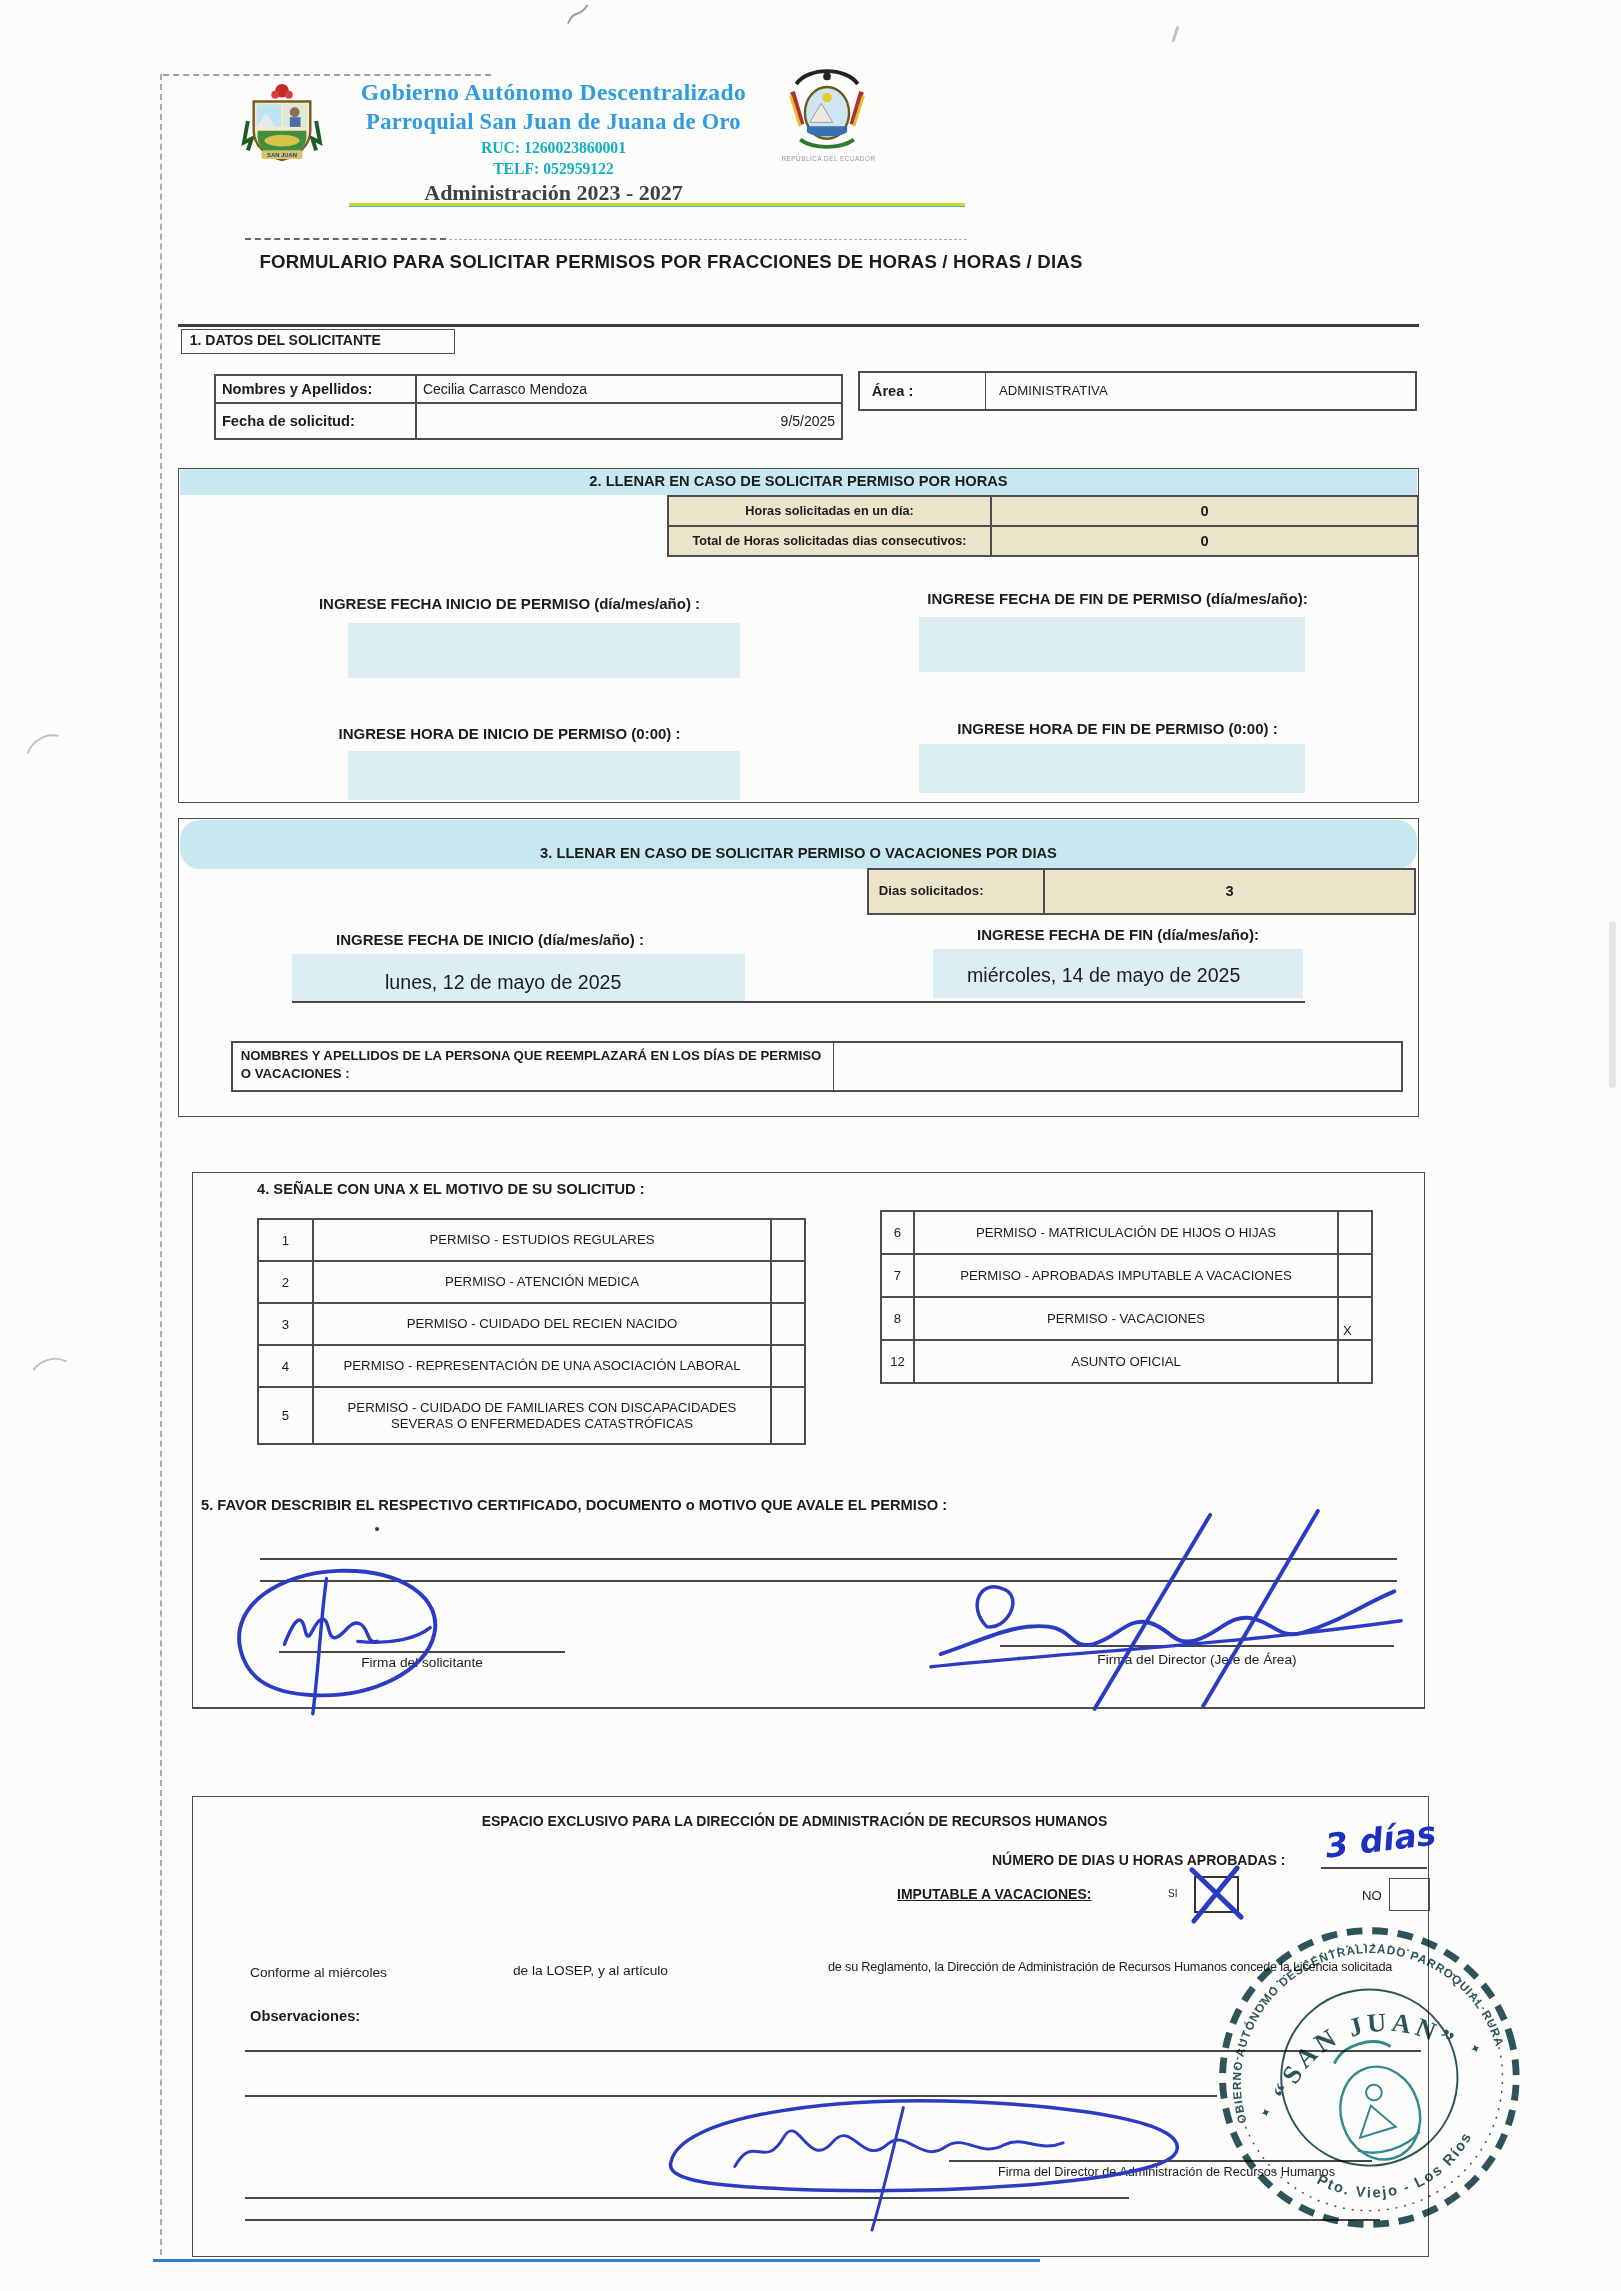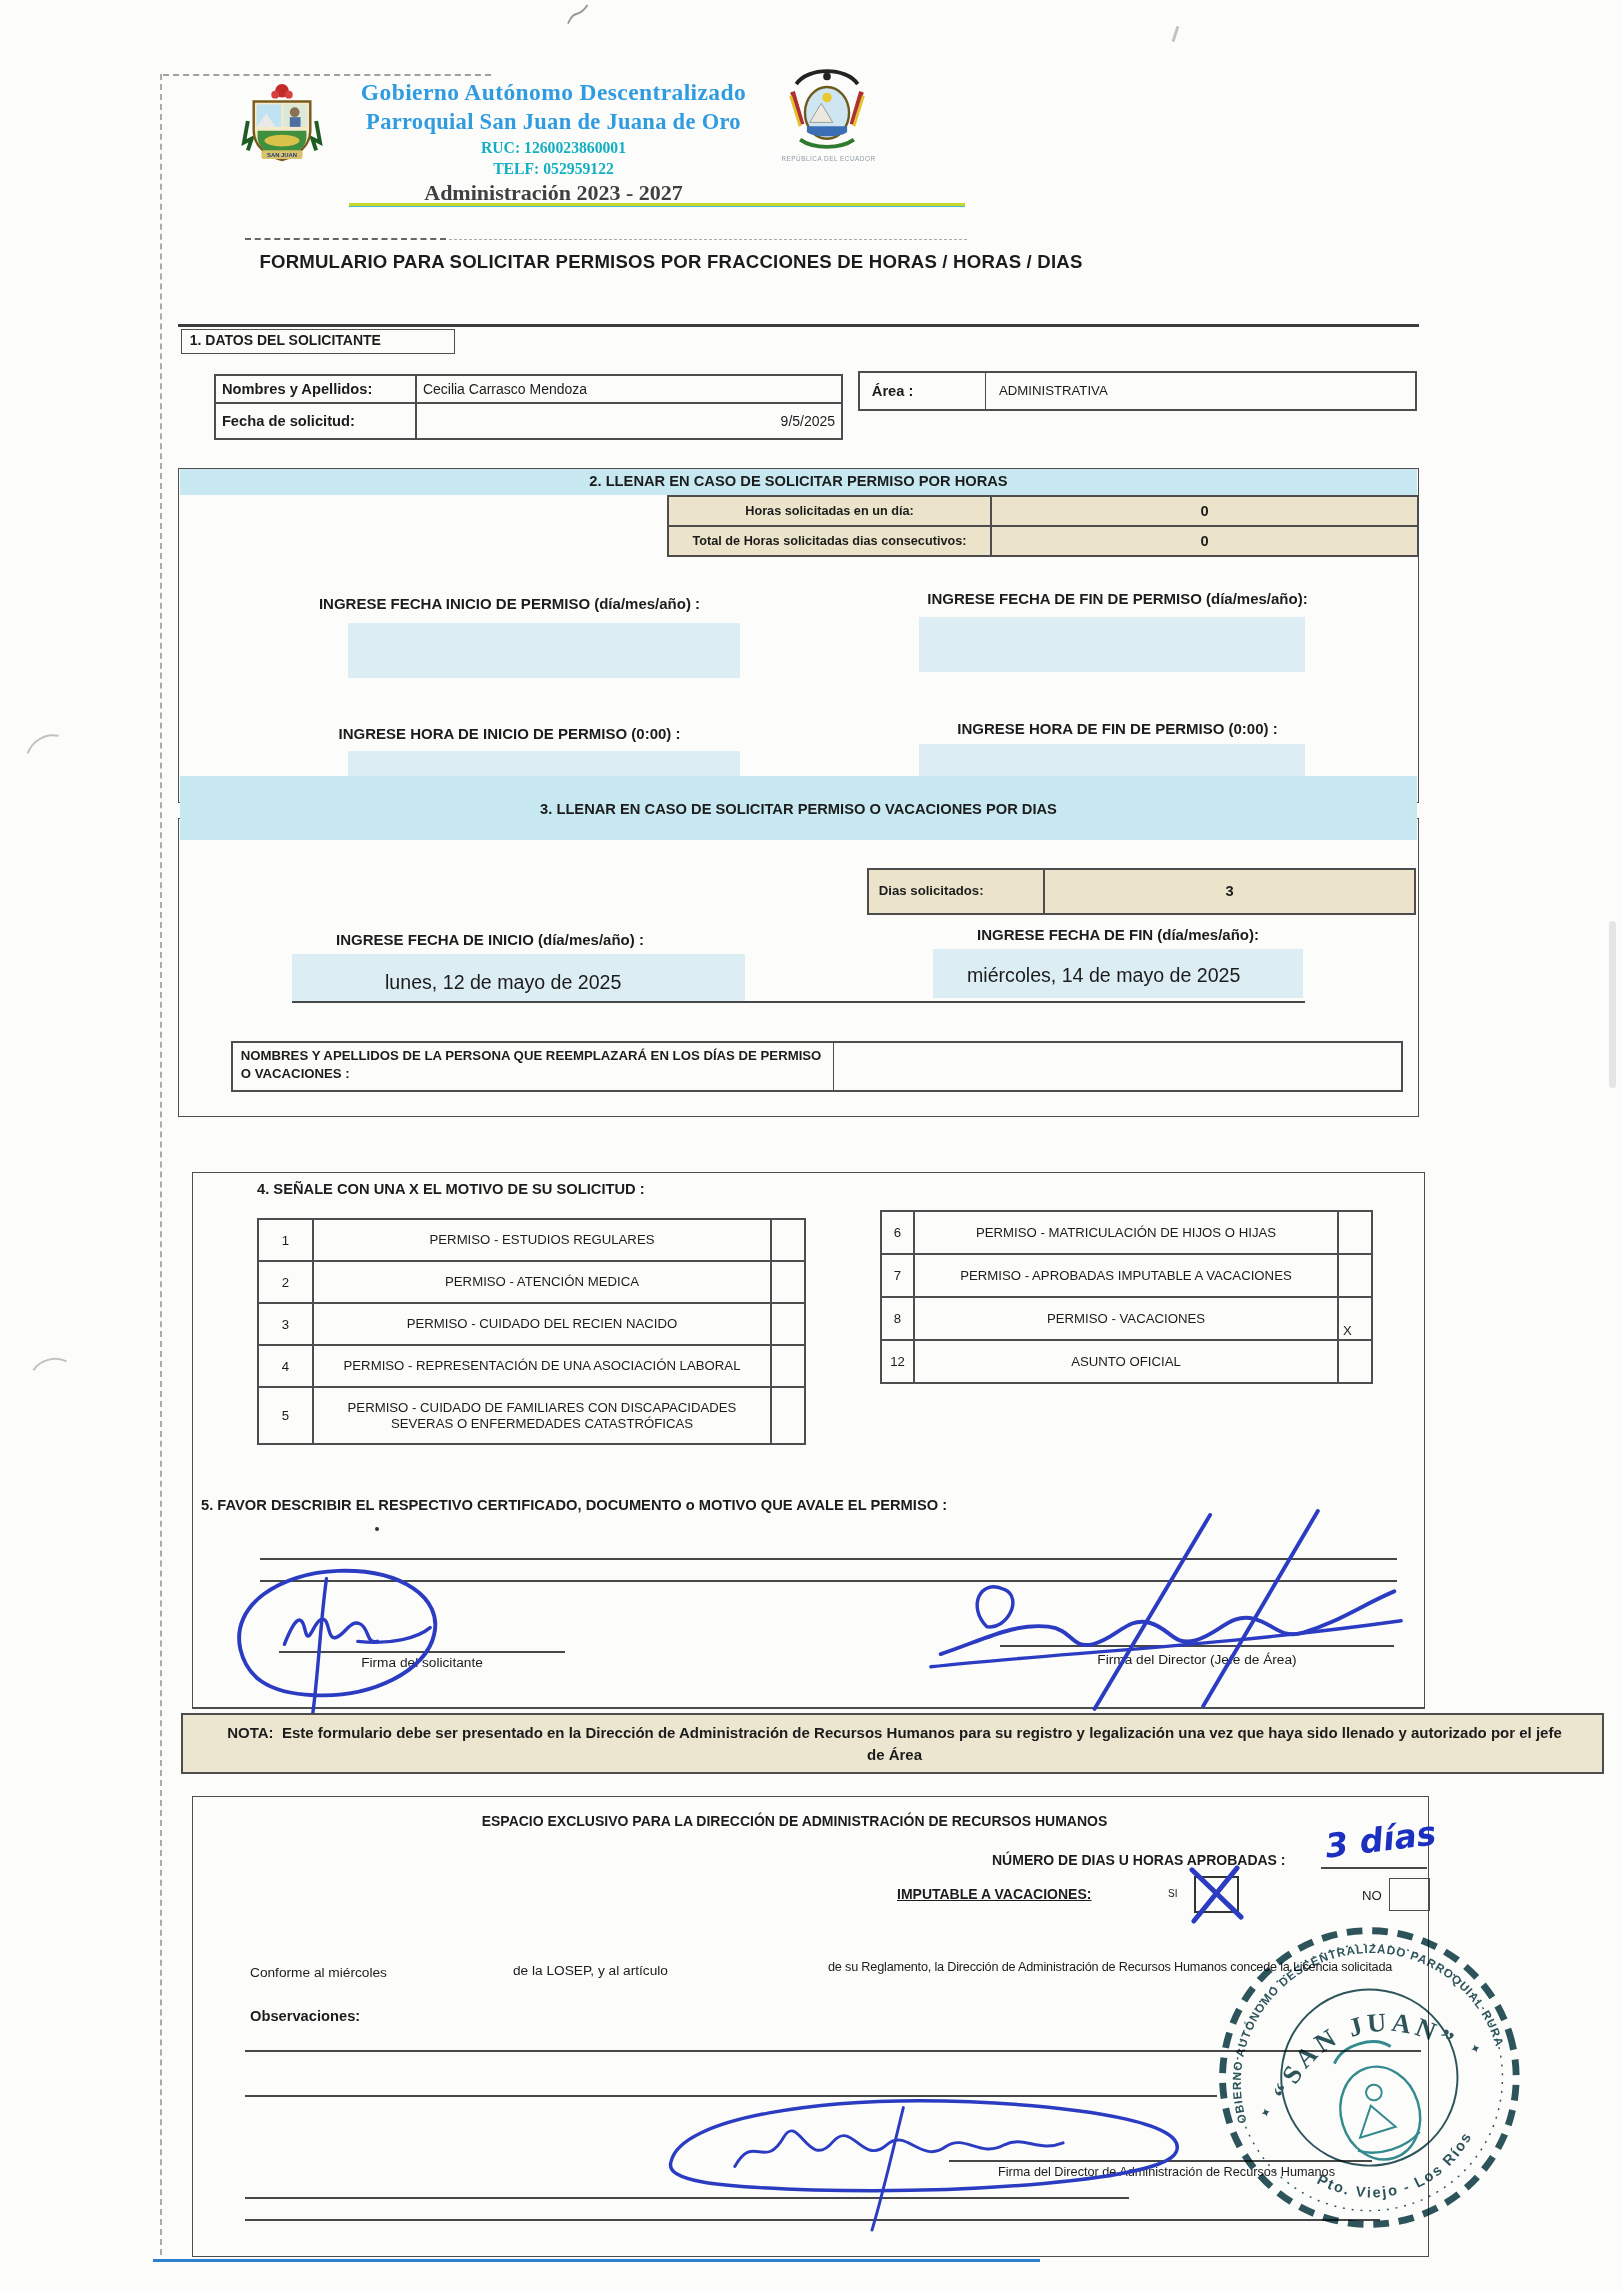--- a/index.html
+++ b/index.html
@@ -143,21 +143,21 @@
   <div class="t b ctr" style="left:853px;top:590px;width:529px;font-size:15px;">INGRESE FECHA DE FIN DE PERMISO (día/mes/año):</div>
   <div class="bluebox" style="left:348px;top:623px;width:392px;height:55px;"></div>
   <div class="bluebox" style="left:919px;top:617px;width:386px;height:55px;"></div>
 
   <div class="t b ctr" style="left:245px;top:725px;width:529px;font-size:15px;">INGRESE HORA DE INICIO DE PERMISO (0:00) :</div>
   <div class="t b ctr" style="left:853px;top:720px;width:529px;font-size:15px;">INGRESE HORA DE FIN DE PERMISO (0:00) :</div>
   <div class="bluebox" style="left:348px;top:751px;width:392px;height:49px;"></div>
   <div class="bluebox" style="left:919px;top:744px;width:386px;height:49px;"></div>
 
   <div class="formbox" style="left:178px;top:818px;width:1241px;height:299px;border-width:1.5px;"></div>
-  <div class="band" style="left:180px;top:776px;width:1237px;height:64px;">
+  <div class="band" style="left:180px;top:820px;width:1237px;height:49px;border-radius:20px;">
     <div class="t b ctr" style="left:0;top:23.5px;width:100%;font-size:14.7px;">3. LLENAR EN CASO DE SOLICITAR PERMISO O VACACIONES POR DIAS</div>
   </div>
 
   <div class="formbox" style="left:867px;top:868px;width:549px;height:47px;background:#ece4ca;">
     <div class="t b" style="left:9.8px;top:12.7px;font-size:13.2px;">Dias solicitados:</div>
     <div style="position:absolute;left:174px;top:0;height:100%;border-left:2px solid #4d4d4d;"></div>
     <div class="t b ctr" style="left:176px;top:11.8px;width:369px;font-size:14.7px;">3</div>
   </div>
 
   <div class="t b ctr" style="left:235px;top:931px;width:510px;font-size:15px;">INGRESE FECHA DE INICIO (día/mes/año) :</div>
@@ -264,26 +264,20 @@
   </svg>
 
   <svg class="sig" style="left:926px;top:1507px;" width="480" height="206" viewBox="0 0 490 210">
     <path class="ink" stroke-width="4" d="M15,150 C60,135 90,118 125,122 C150,125 148,145 170,140 C195,134 205,112 228,118 C250,124 252,142 275,136 C300,129 310,108 335,114 C355,119 362,135 385,128 C420,118 445,100 478,86"></path>
     <path class="ink" stroke-width="3.5" d="M5,163 C120,150 300,142 485,116"></path>
     <path class="ink" stroke-width="4" d="M290,8 L172,206"></path>
     <path class="ink" stroke-width="4" d="M400,4 L283,203"></path>
     <path class="ink" stroke-width="3.5" d="M62,122 C42,102 55,72 80,84 C100,93 82,126 62,122"></path>
   </svg>
 
-  <div class="formbox" style="left:181px;top:1713px;width:1423px;height:61px;background:#ece6d0;">
-    <div style="position:absolute;left:39px;top:6.9px;width:1345px;text-align:center;font-size:15px;font-weight:700;line-height:1.5;">
-      <span>NOTA:</span>&nbsp;
-      <span>Este formulario debe ser presentado en la Dirección de Administración de Recursos Humanos para su registro y legalización una vez que haya sido llenado y autorizado por el jefe de Área</span>
-    </div>
-  </div>
 
   <div class="formbox" style="left:192px;top:1796px;width:1237px;height:461px;border-width:1.5px;"></div>
   <div class="t b ctr" style="left:412px;top:1813px;width:765px;font-size:14px;">ESPACIO EXCLUSIVO PARA LA DIRECCIÓN DE ADMINISTRACIÓN DE RECURSOS HUMANOS</div>
 
   <div class="t b" style="left:992px;top:1852px;font-size:14px;">NÚMERO DE DIAS U HORAS APROBADAS :</div>
   <div class="t b handwrite" style="left:1325px;top:1819px;font-size:33px;transform:rotate(-7deg);">3 días</div>
   <div class="hline" style="left:1321px;top:1867px;width:106px;"></div>
 
   <div class="t b" style="left:897px;top:1886px;font-size:14px;text-decoration:underline;">IMPUTABLE A VACACIONES:</div>
   <div class="t" style="left:1168px;top:1888px;font-size:10px;">SI</div>

